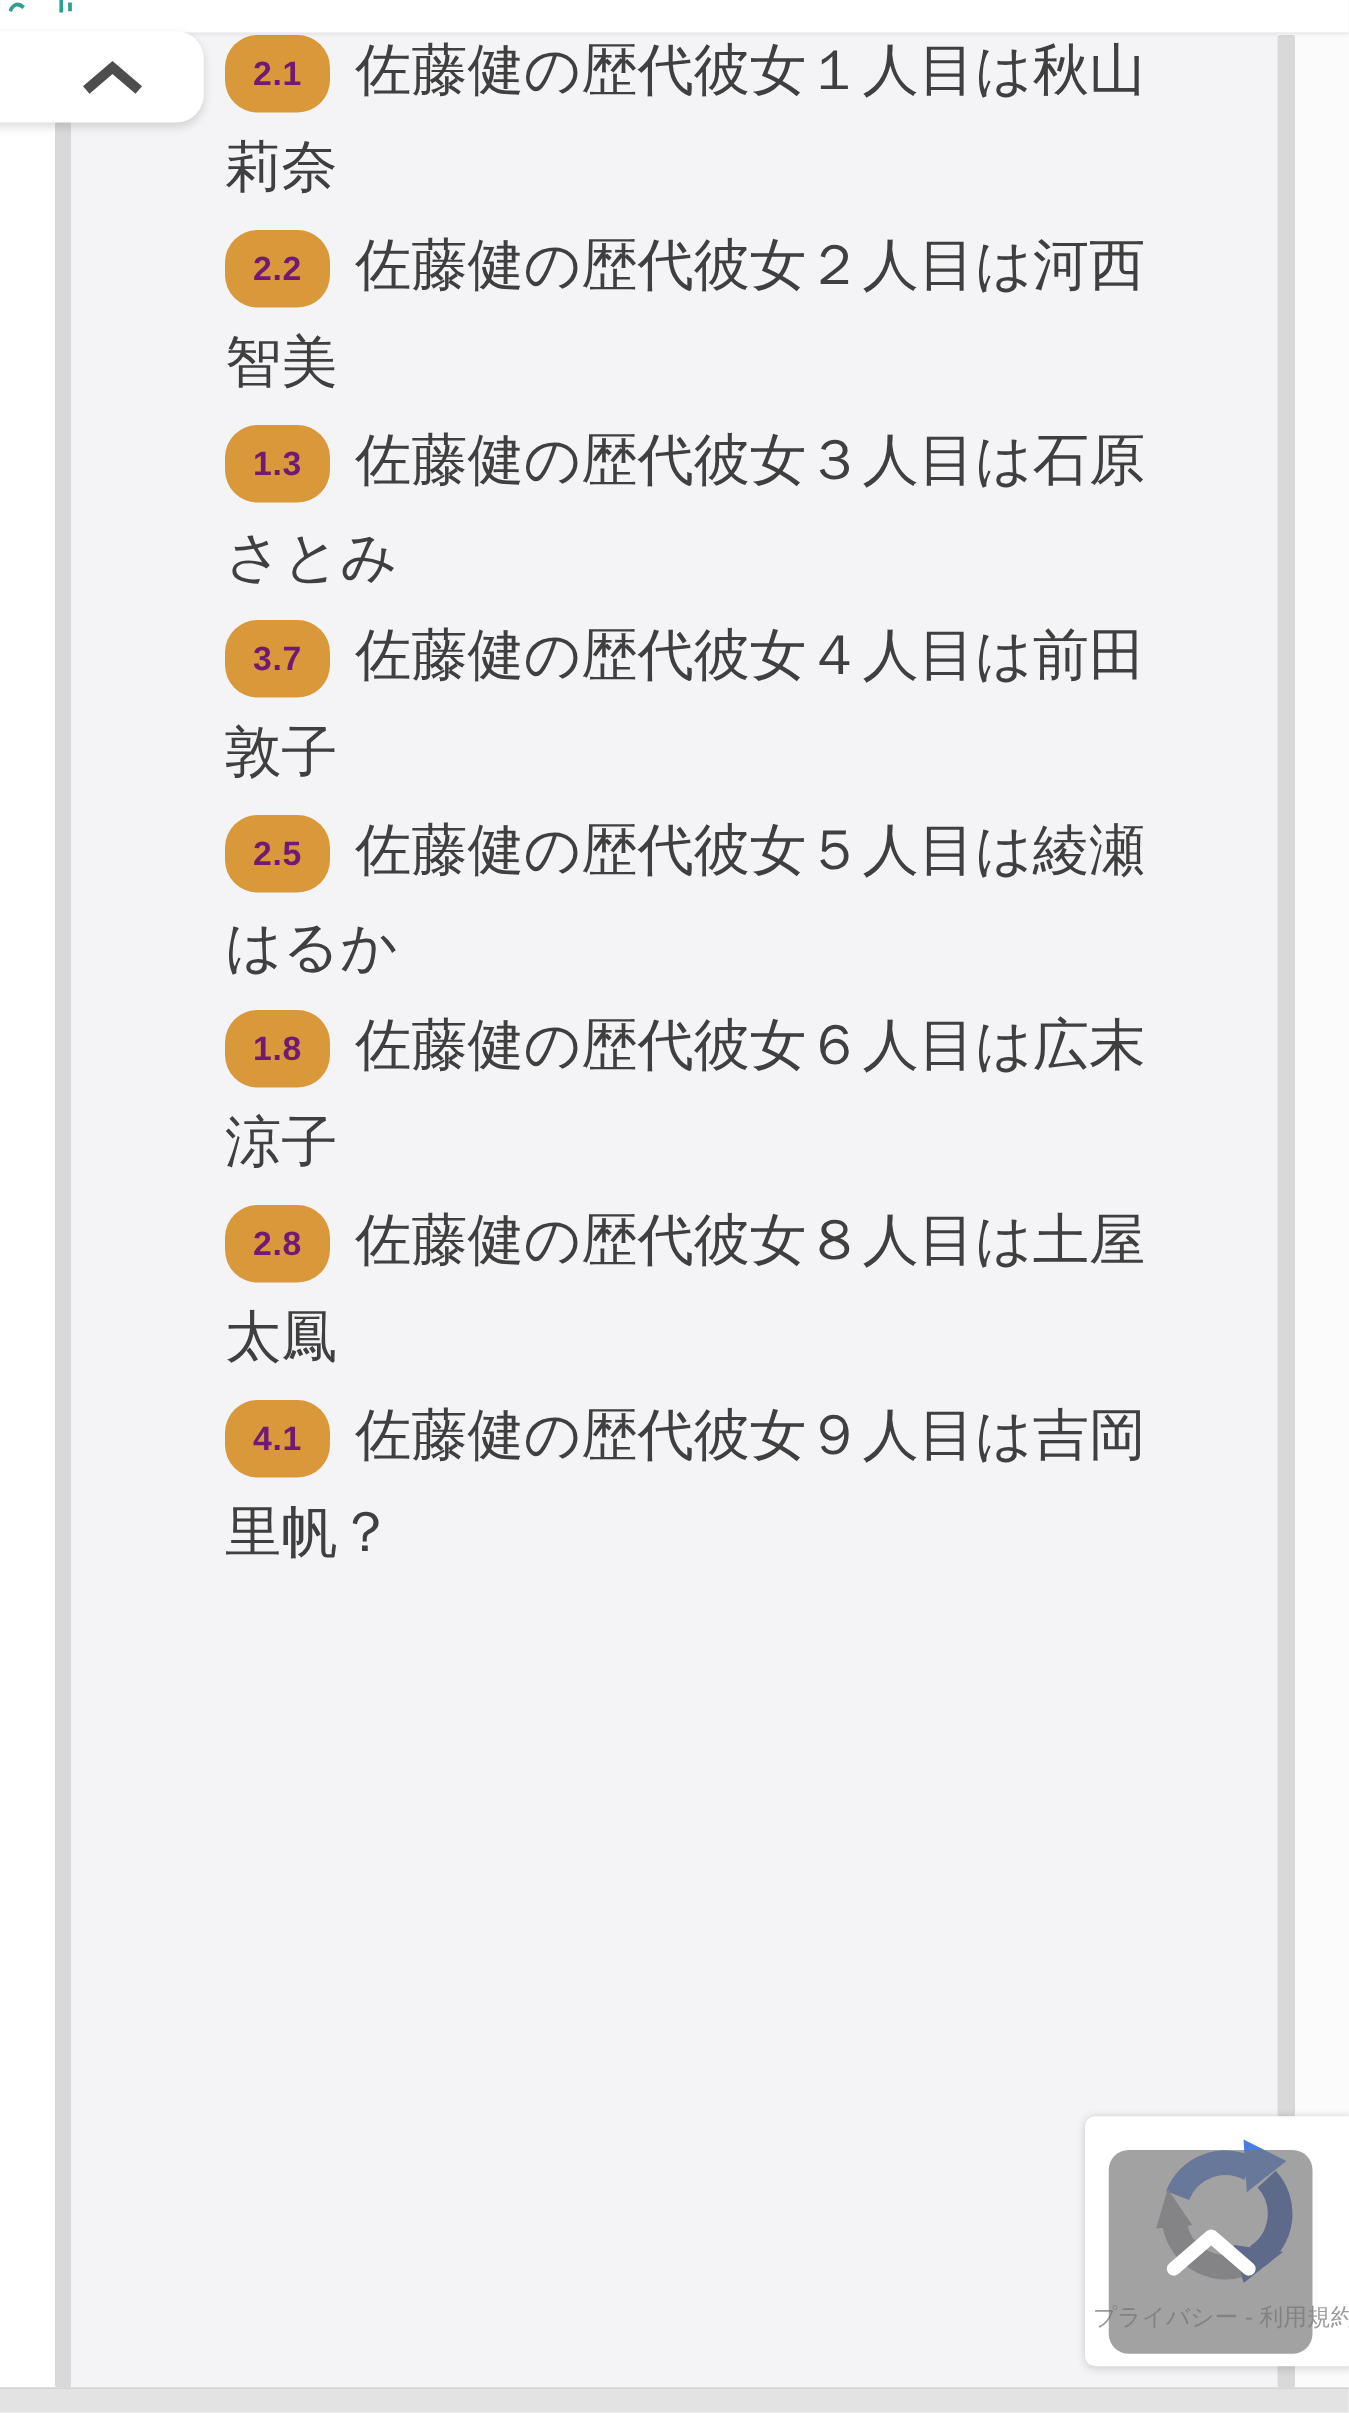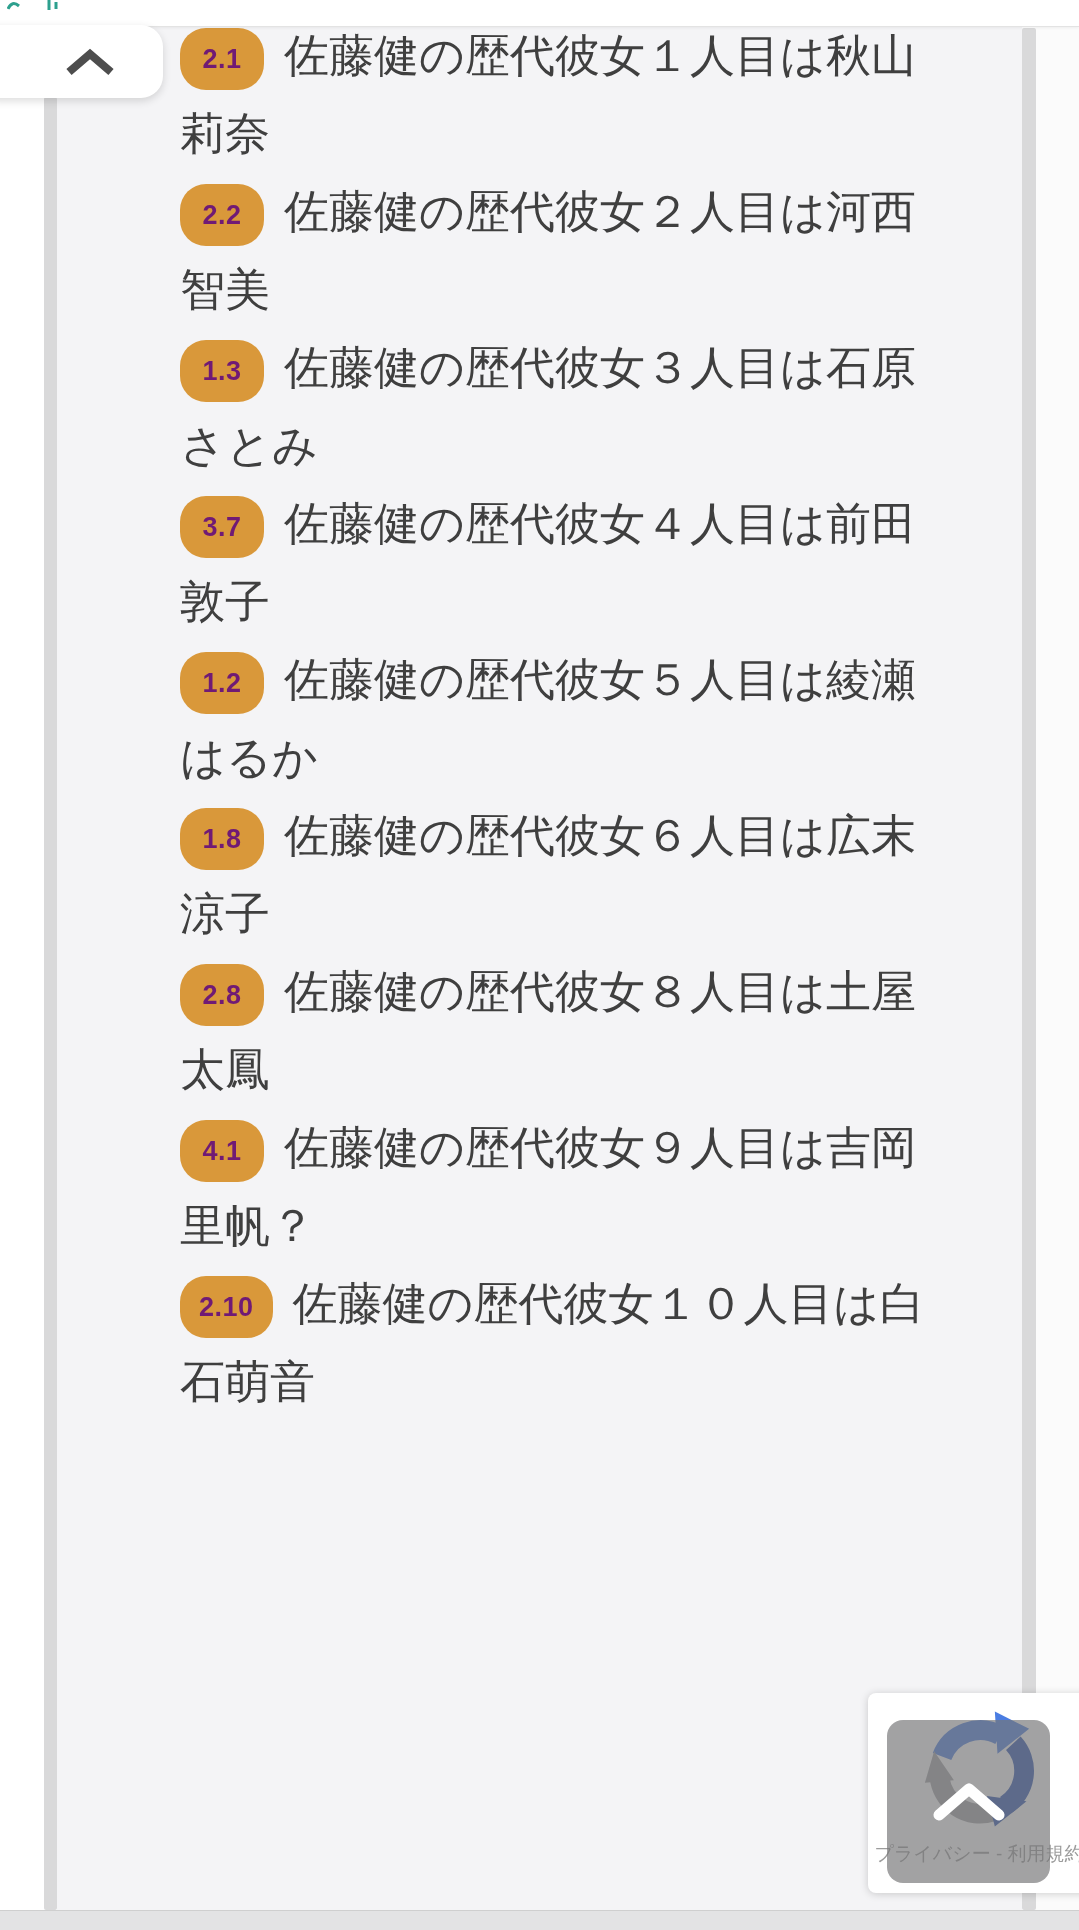--- a/index.html
+++ b/index.html
@@ -106,39 +106,36 @@
 
   <li class="toc-item">
     <span class="badge">1.3</span><span>佐藤健の歴代彼女３人目は石原さとみ</span>
   </li>
 
   <li class="toc-item">
     <span class="badge">3.7</span><span>佐藤健の歴代彼女４人目は前田敦子</span>
   </li>
 
   <li class="toc-item">
-    <span class="badge">1.2</span><span>佐藤健の歴代彼女５人目は綾瀬はるか</span>
+    <span class="badge">2.5</span><span>佐藤健の歴代彼女５人目は綾瀬はるか</span>
   </li>
 
   <li class="toc-item">
     <span class="badge">1.8</span><span>佐藤健の歴代彼女６人目は広末涼子</span>
   </li>
 
 
   <li class="toc-item">
     <span class="badge">2.8</span><span>佐藤健の歴代彼女８人目は土屋太鳳</span>
   </li>
 
   <li class="toc-item">
     <span class="badge">4.1</span><span>佐藤健の歴代彼女９人目は吉岡里帆？</span>
   </li>
 
-  <li class="toc-item">
-    <span class="badge">2.10</span><span>佐藤健の歴代彼女１０人目は白石萌音</span>
-  </li>
 </ol>
 </div>
 
 <div class="right-gutter"></div>
 <div class="right-scrollbar"></div>
 
 <div class="collapse-btn">
   <svg width="52" height="28" viewBox="0 0 52 28">
     <path d="M5 24 L26 6 L47 24" stroke="#4d4d4d" stroke-width="8" fill="none"></path>
   </svg>

